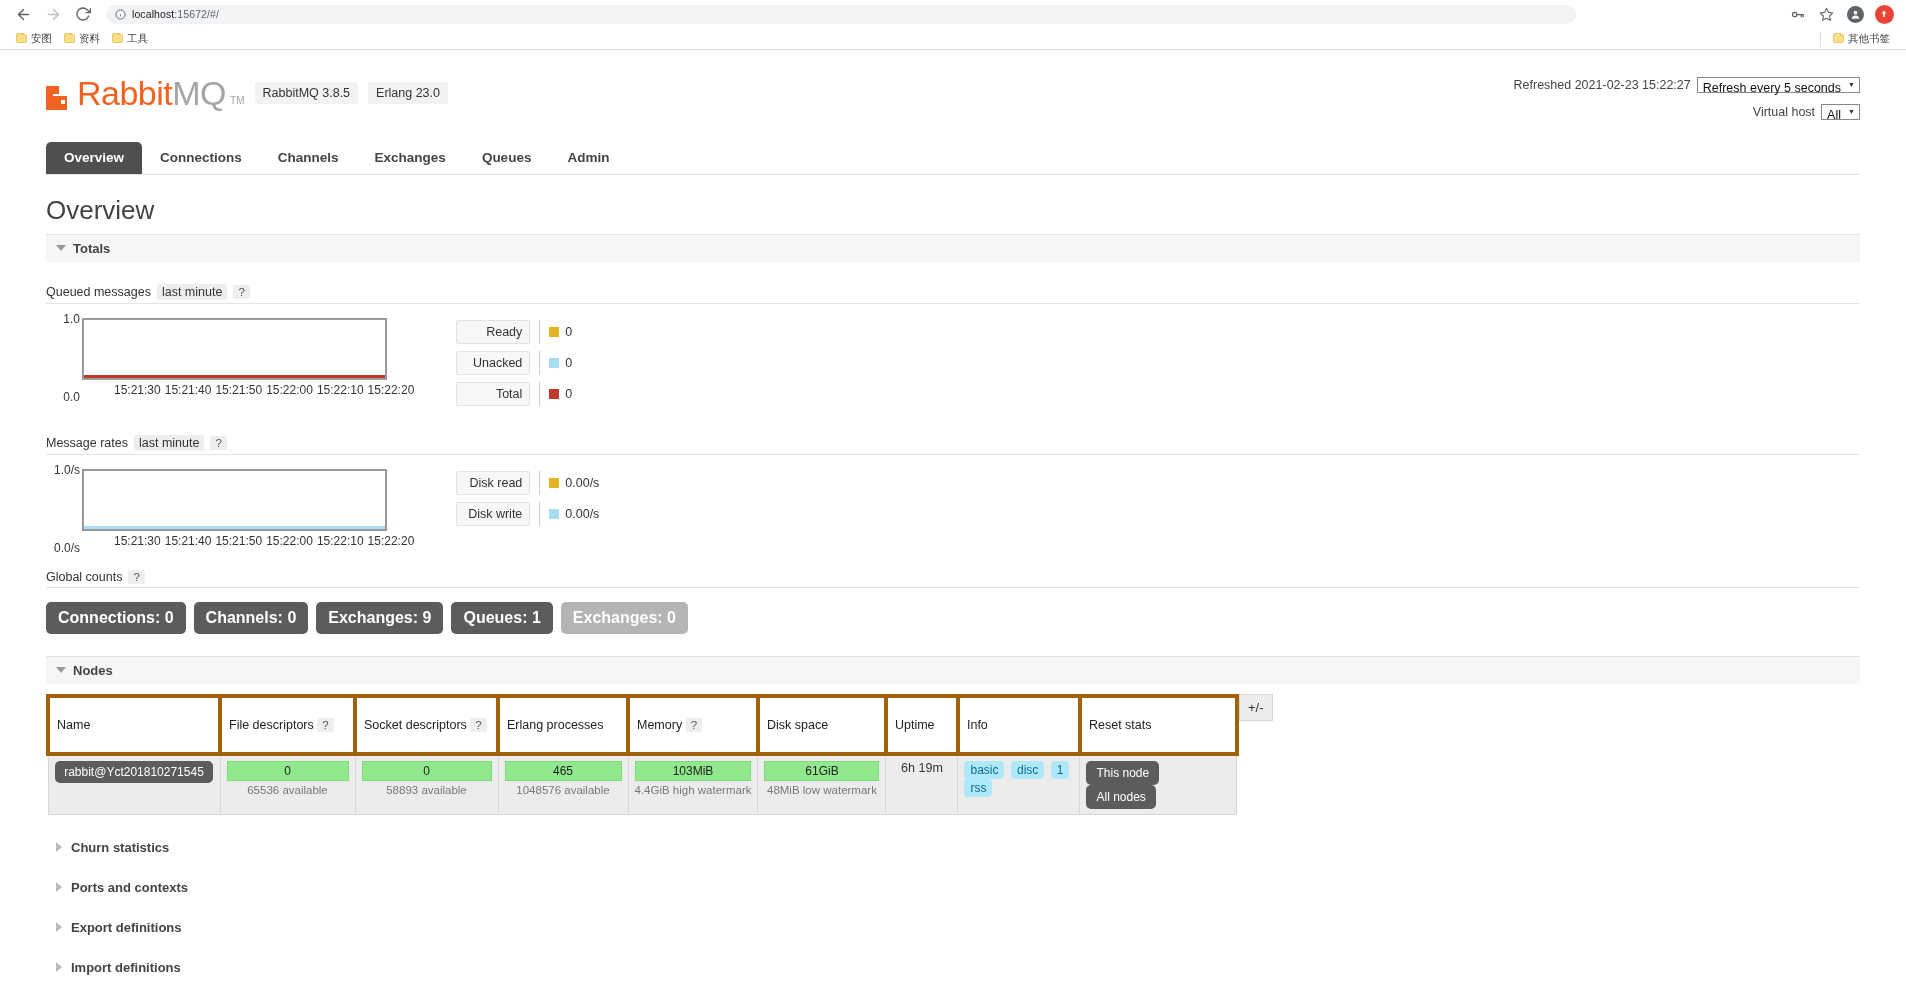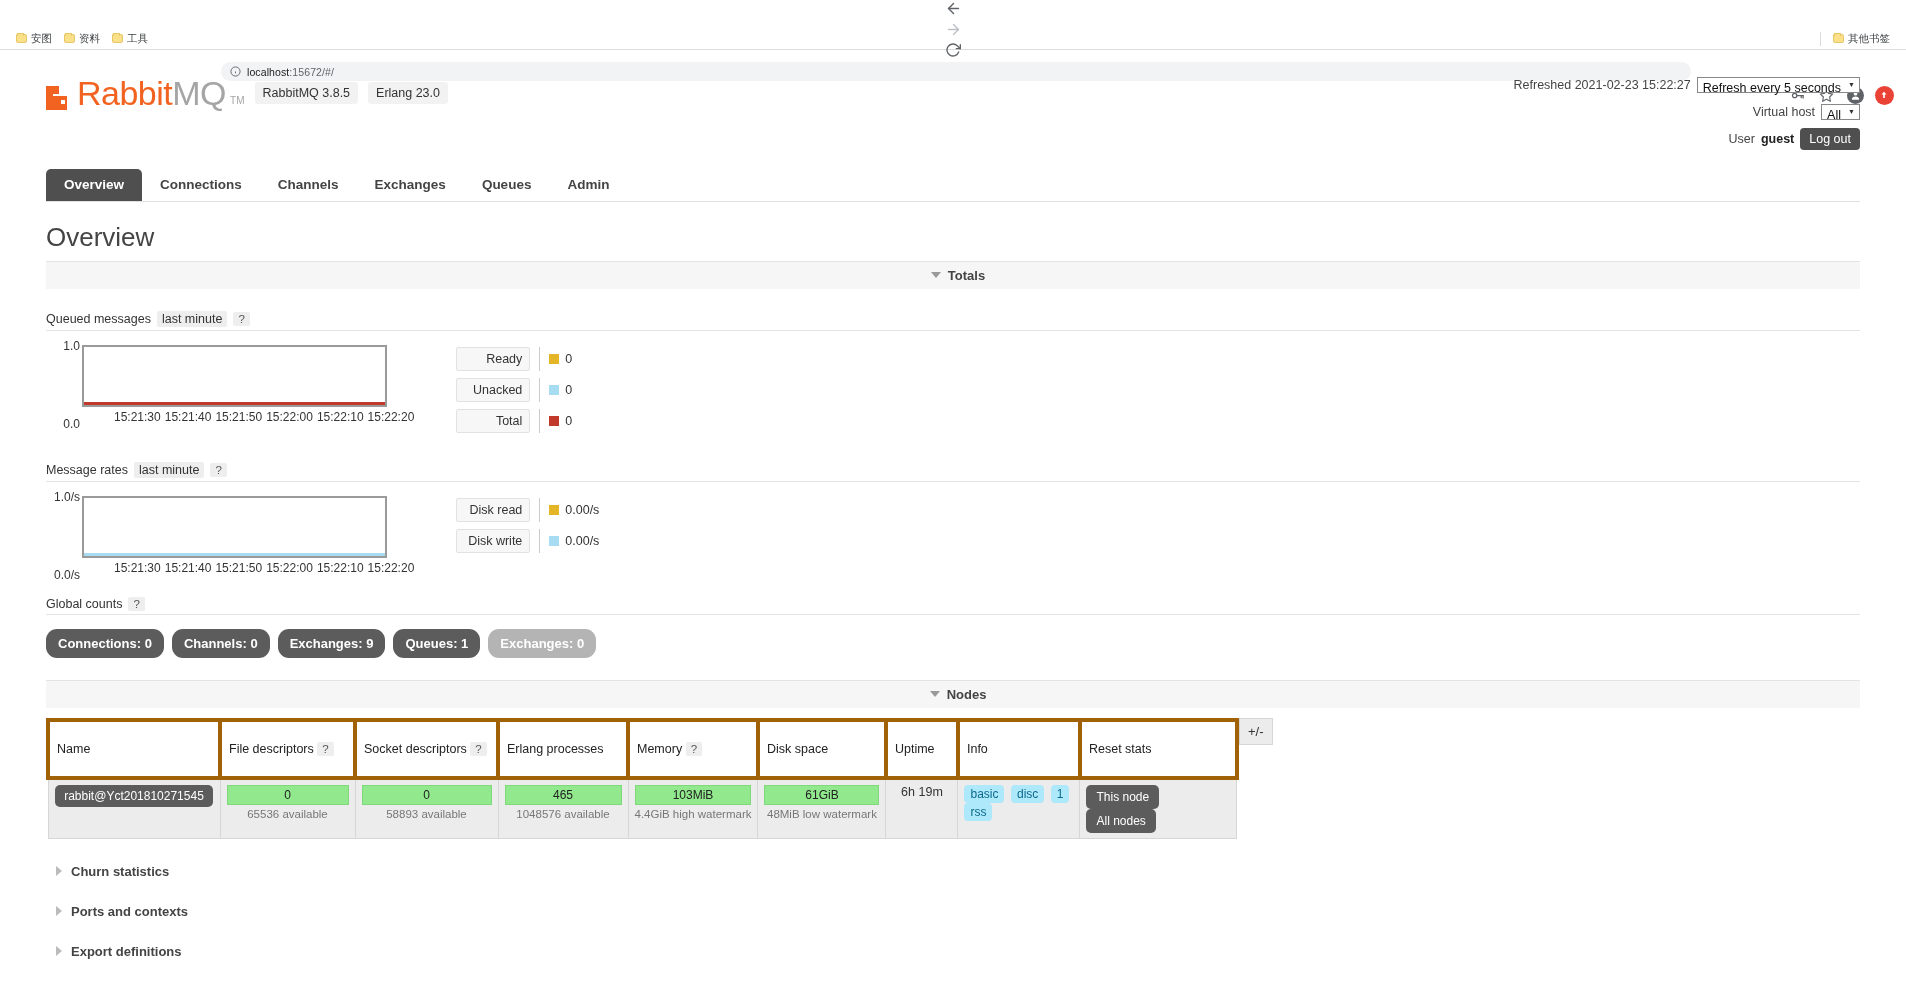--- a/index.html
+++ b/index.html
@@ -8,21 +8,21 @@
     width: 1906px; height: 986px;
     background: #ffffff;
     font-family: "Liberation Sans", sans-serif;
     overflow: hidden;
   }
 
   
   #browser-chrome { width: 100%; background: #ffffff; }
   #browser-toolbar {
     height: 28px; display: flex; align-items: center;
-    padding: 0 10px; gap: 4px; background: #ffffff; flex-direction: column;
+    padding: 0 10px; gap: 4px; background: #ffffff;
   }
   .nav-btn {
     width: 26px; height: 26px; display: flex; align-items: center;
     justify-content: center; border: none; background: transparent;
     cursor: pointer; color: #5f6368;
   }
   .nav-btn svg { display: block; }
   .nav-btn.disabled { color: #bdc1c6; }
   #omnibox {
     flex: 0 0 auto; width: 1470px; height: 19px; margin-left: 6px;
@@ -96,21 +96,20 @@
   }
   .tab.active { background: #4f4f4f; color: #fff; }
 
   
   h1#page-title { font-size: 26px; font-weight: normal; color: #444; margin: 20px 0 8px; }
 
   .section-head {
     background: #f6f6f6; border-top: 1px solid #e4e4e4; font-size: 13px; font-weight: bold;
     color: #444; padding: 6px 0 6px 10px; display: flex; align-items: center; gap: 7px;
     cursor: pointer;
-    justify-content: center;
   }
   .caret-down { width:0;height:0;border-left:5px solid transparent;border-right:5px solid transparent;border-top:6px solid #999;}
   .caret-right { width:0;height:0;border-top:5px solid transparent;border-bottom:5px solid transparent;border-left:6px solid #bbb;}
 
   .sub-head {
     display: flex; align-items: baseline; gap: 6px; font-size: 12.5px; color: #333;
     border-bottom: 1px solid #e4e4e4; padding-bottom: 3px; margin-top: 22px;
   }
   .sub-head .period { background:#eee; padding:1px 5px; border-radius:2px; color:#333; }
   .q-mark { background:#eee; color:#555; padding:1px 5px; border-radius:2px; font-size:11.5px; cursor:pointer; }
@@ -130,22 +129,22 @@
     width: 74px; text-align: right; font-size: 12.5px; color: #333;
     background: #f7f7f7; border: 1px solid #e2e2e2; border-radius: 2px;
     padding: 4px 7px; cursor: pointer;
   }
   .legend-sep { width: 1px; align-self: stretch; background: #ccc; margin: 0 9px; }
   .legend-swatch { width: 10px; height: 10px; margin-right: 6px; flex: none; }
   .legend-val { font-size: 12.5px; color: #333; }
 
   .counts-row { display: flex; gap: 8px; margin-top: 14px; }
   .count-pill {
-    background: #5c5c5c; color: #fff; font-size: 13px; font-weight: bold;
-    border-radius: 11px; padding: 7px 12px; cursor: pointer; white-space: nowrap;
+    background: #5c5c5c; color: #fff; font-size: 16px; font-weight: bold;
+    border-radius: 5px; padding: 7px 12px; cursor: pointer; white-space: nowrap;
   }
   .count-pill.muted { background: #b4b4b4; }
   .count-pill .num { font-weight: bold; }
 
   
   #nodes-wrap { display: flex; align-items: flex-start; margin-top: 10px; }
   table.nodes { border-collapse: collapse; font-size: 12.5px; color: #333; }
   table.nodes th {
     text-align: left; font-weight: normal; color: #222; background: #fff;
     border: 4px solid #a16207; padding: 20px 7px; white-space: nowrap;
@@ -287,25 +286,20 @@
     </div>
 
     <div id="header-right">
       <div class="row">
         <span>Refreshed 2021-02-23 15:22:27</span>
         <span class="hdr-select">Refresh every 5 seconds</span>
       </div>
       <div class="row">
         <span>Virtual host</span>
         <span class="hdr-select">All</span>
-      </div>
-      <div class="row">
-        <span>User</span>
-        <b>guest</b>
-        <button id="logout-btn">Log out</button>
       </div>
     </div>
   </div>
 
   <div id="tabs">
     <div class="tab active">Overview</div>
     <div class="tab">Connections</div>
     <div class="tab">Channels</div>
     <div class="tab">Exchanges</div>
     <div class="tab">Queues</div>

